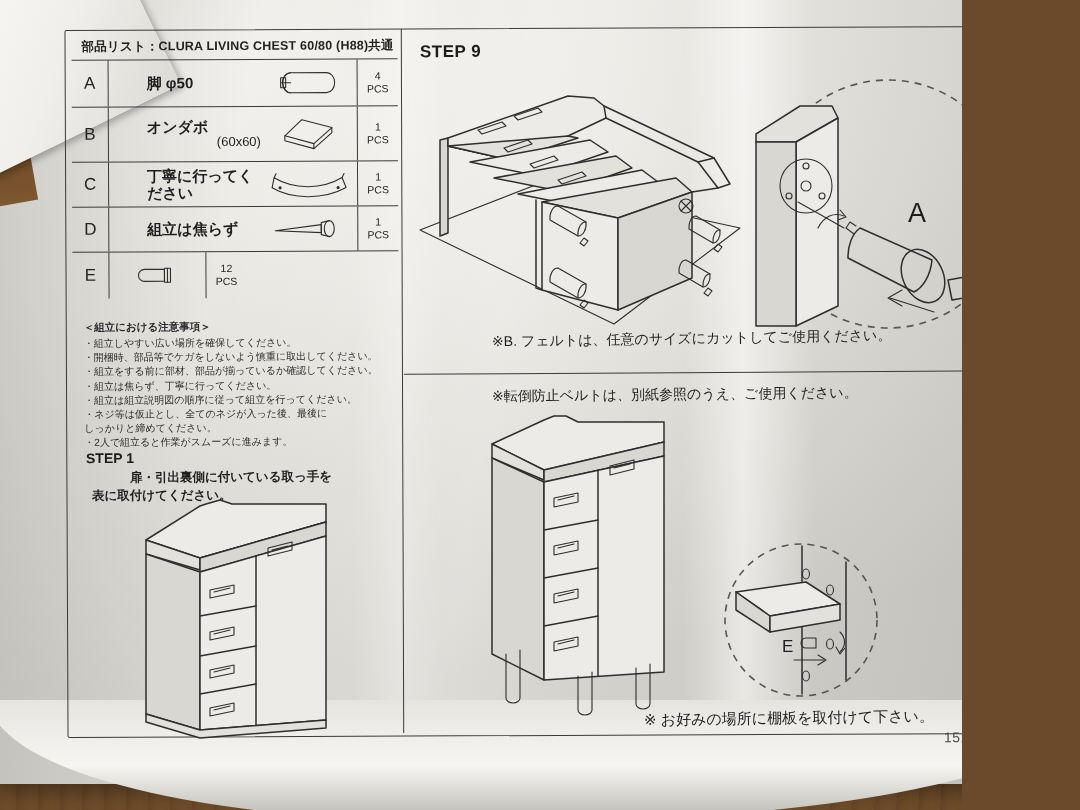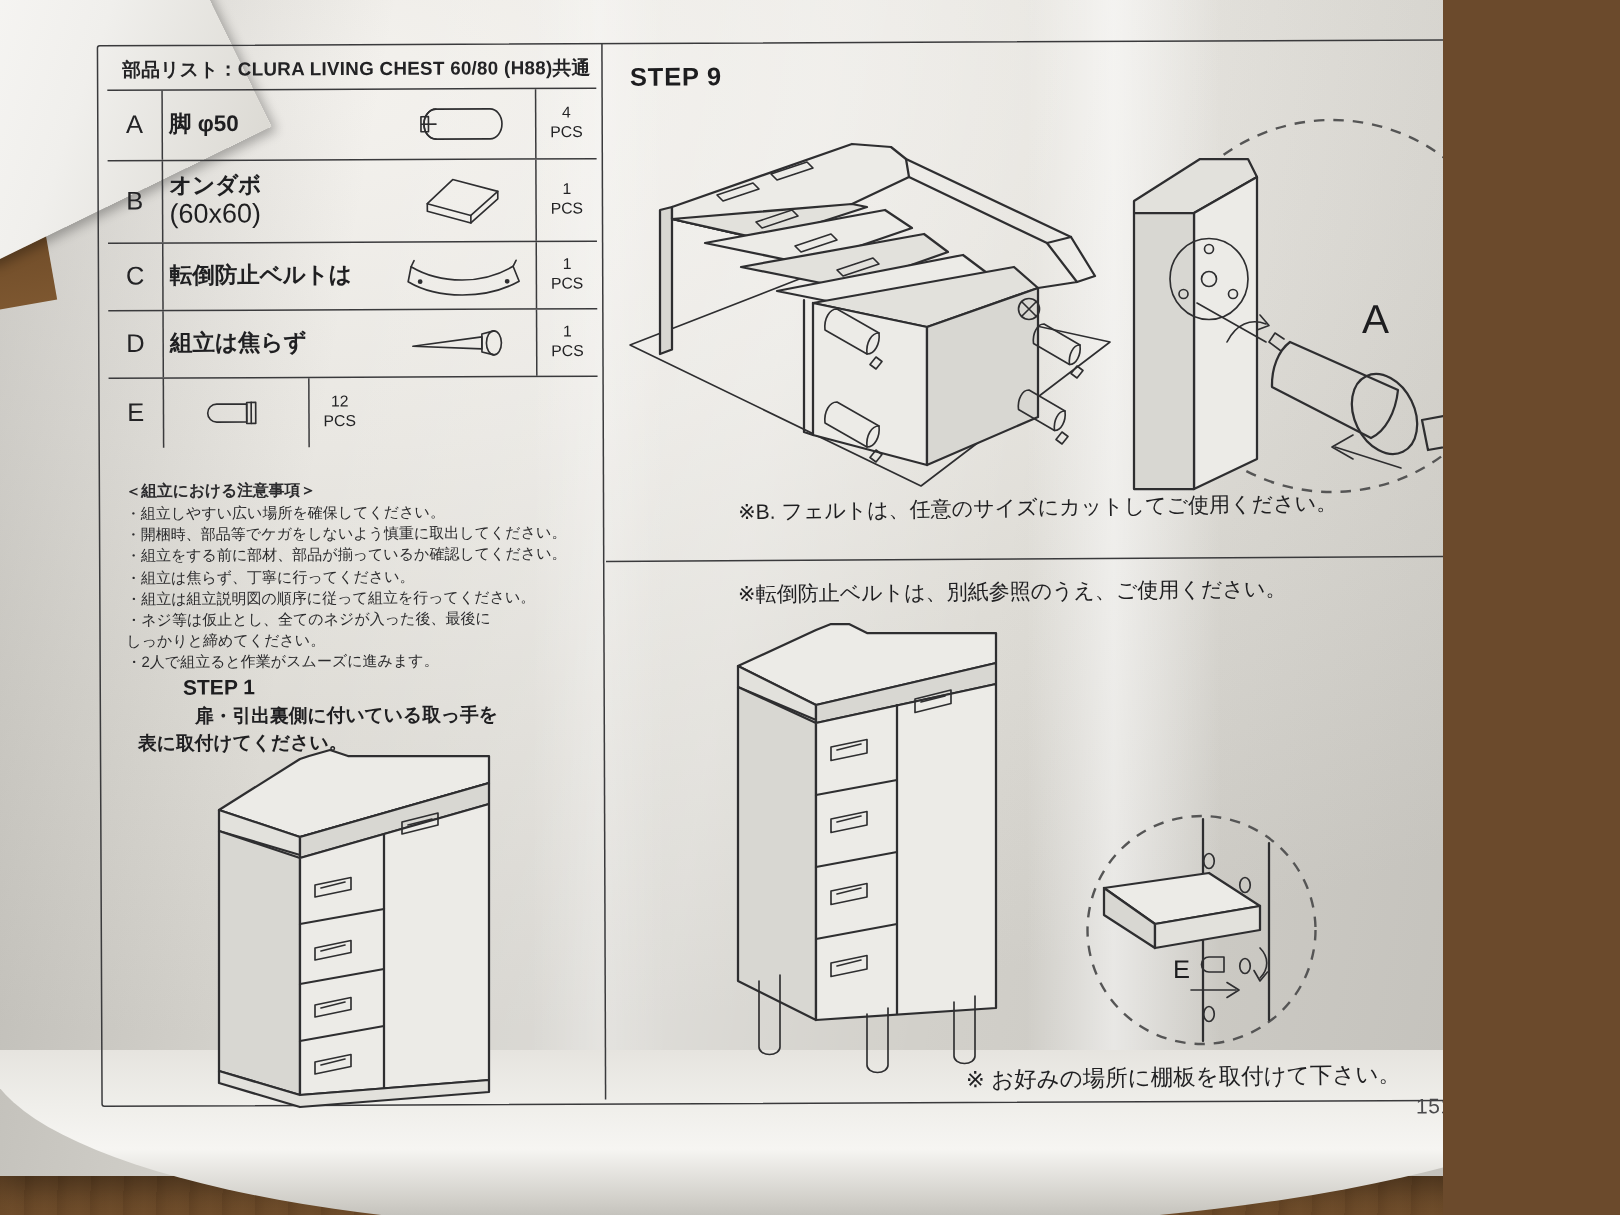--- a/index.html
+++ b/index.html
@@ -53,39 +53,39 @@
   .parts{position:absolute;left:72px;top:33px;width:326px;
     transform:rotate(-0.25deg);}
   .parts-title{height:26px;line-height:26px;padding-left:10px;
     font-size:12.5px;font-weight:bold;color:#232325;letter-spacing:.2px;
     border-bottom:1.4px solid #3a3a3c;white-space:nowrap;}
   .prow{display:flex;align-items:stretch;border-bottom:1.4px solid #3a3a3c;}
   .prow:last-child{border-bottom:none;}
   .pcode{width:36px;flex:none;display:flex;align-items:center;justify-content:center;
     font-size:17px;color:#232325;border-right:1.4px solid #3a3a3c;}
   .pname{flex:1;display:flex;flex-direction:column;justify-content:center;
-    padding-left:4px;font-size:15px;font-weight:bold;color:#1f1f21;line-height:1.15;}
-  .pname .sub{font-size:18px;font-weight:normal;}
+    padding-left:38px;font-size:15px;font-weight:bold;color:#1f1f21;line-height:1.15;}
+  .pname .sub{font-size:13px;font-weight:normal;text-align:right;}
   .pic{width:96px;flex:none;display:flex;align-items:center;justify-content:center;}
   .pqty{width:40px;flex:none;border-left:1.4px solid #3a3a3c;
     display:flex;flex-direction:column;align-items:center;justify-content:center;
     font-size:10.5px;color:#232325;line-height:1.25;}
   .pqty .n{font-size:10.5px;}
   .r-a{height:46px;} .r-b{height:54px;} .r-c{height:44px;}
   .r-d{height:44px;} .r-e{height:46px;}
 
   
   .caution{position:absolute;left:84px;top:320px;width:300px;
     transform:rotate(-0.3deg);color:#2b2b2d;}
   .caution .c-title{font-size:10.5px;font-weight:bold;margin-bottom:2px;}
   .caution .c-line{font-size:10px;line-height:1.42;white-space:nowrap;}
 
   
   .step1-head{position:absolute;left:86px;top:450px;font-size:14px;font-weight:bold;
-    color:#1d1d1f;transform:rotate(-0.3deg);margin-left:36px;}
+    color:#1d1d1f;transform:rotate(-0.3deg);}
   .step1-text{position:absolute;left:92px;top:468px;width:280px;
     font-size:12.5px;font-weight:bold;color:#1f1f21;line-height:1.45;
     transform:rotate(-0.3deg);}
   .step1-text .l1{display:block;padding-left:38px;}
   .step1-text .l2{display:block;}
   .step2-head{position:absolute;left:420px;top:42px;font-size:17px;font-weight:bold;
     color:#1d1d1f;letter-spacing:.5px;transform:rotate(-0.4deg);}
 
   
   .note{position:absolute;font-size:14px;color:#1f1f21;white-space:nowrap;}
@@ -167,21 +167,21 @@
       </div>
       <div class="pqty">
         <span class="n">1</span>
         <span>PCS</span>
       </div>
     </div>
 
     <div class="prow r-c">
       <div class="pcode">C</div>
       <div class="pname">
-        <span>転倒防止ベルトは</span>
+        <span>丁寧に行ってください</span>
       </div>
       <div class="pic">
         <svg class="icn" width="82" height="32" viewBox="0 0 82 32">
           <path class="ln-t" d="M6 10 C26 22 54 22 74 10 L78 20 C56 32 24 32 4 20 Z"></path>
           <path class="ln-t" d="M8 6 L6 10 M76 6 L74 10"></path>
           <circle cx="12" cy="20" r="1.6" fill="#2e2e30"></circle>
           <circle cx="70" cy="20" r="1.6" fill="#2e2e30"></circle>
         </svg>
       </div>
       <div class="pqty">

